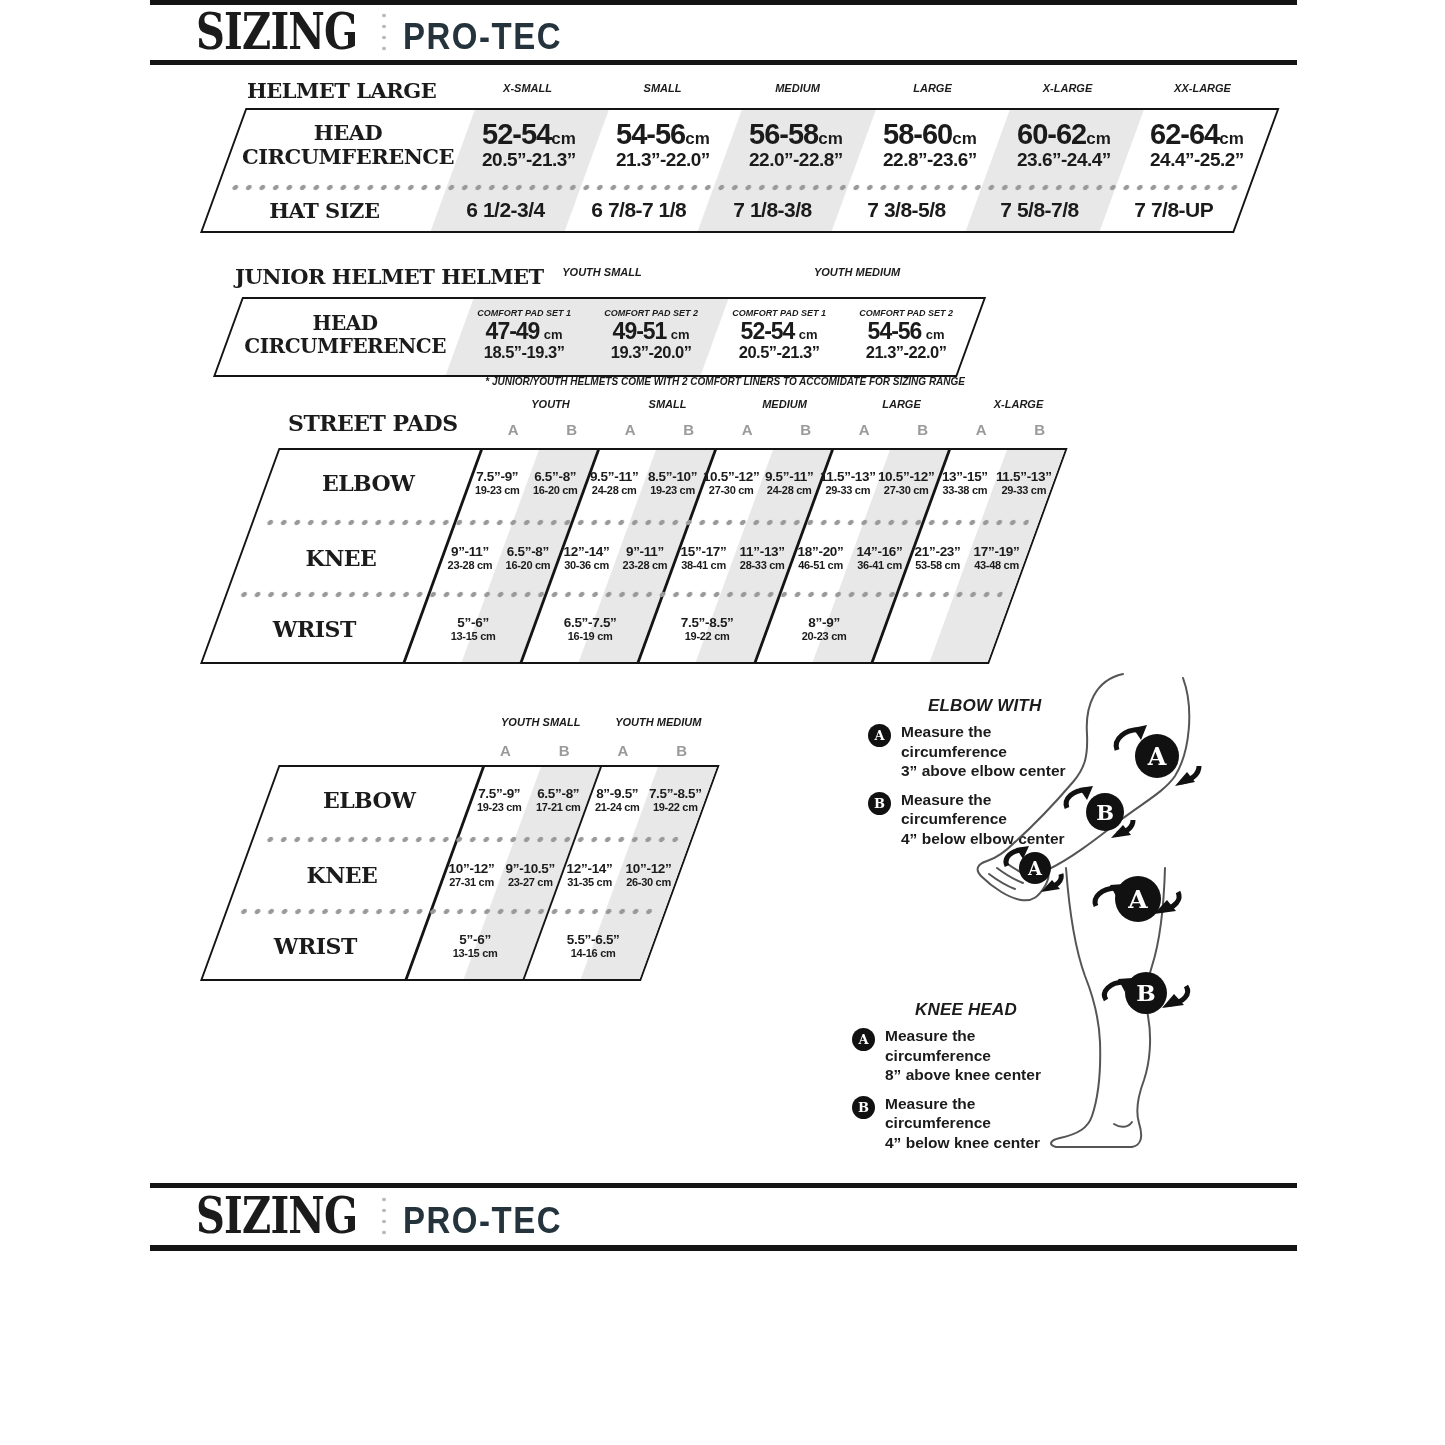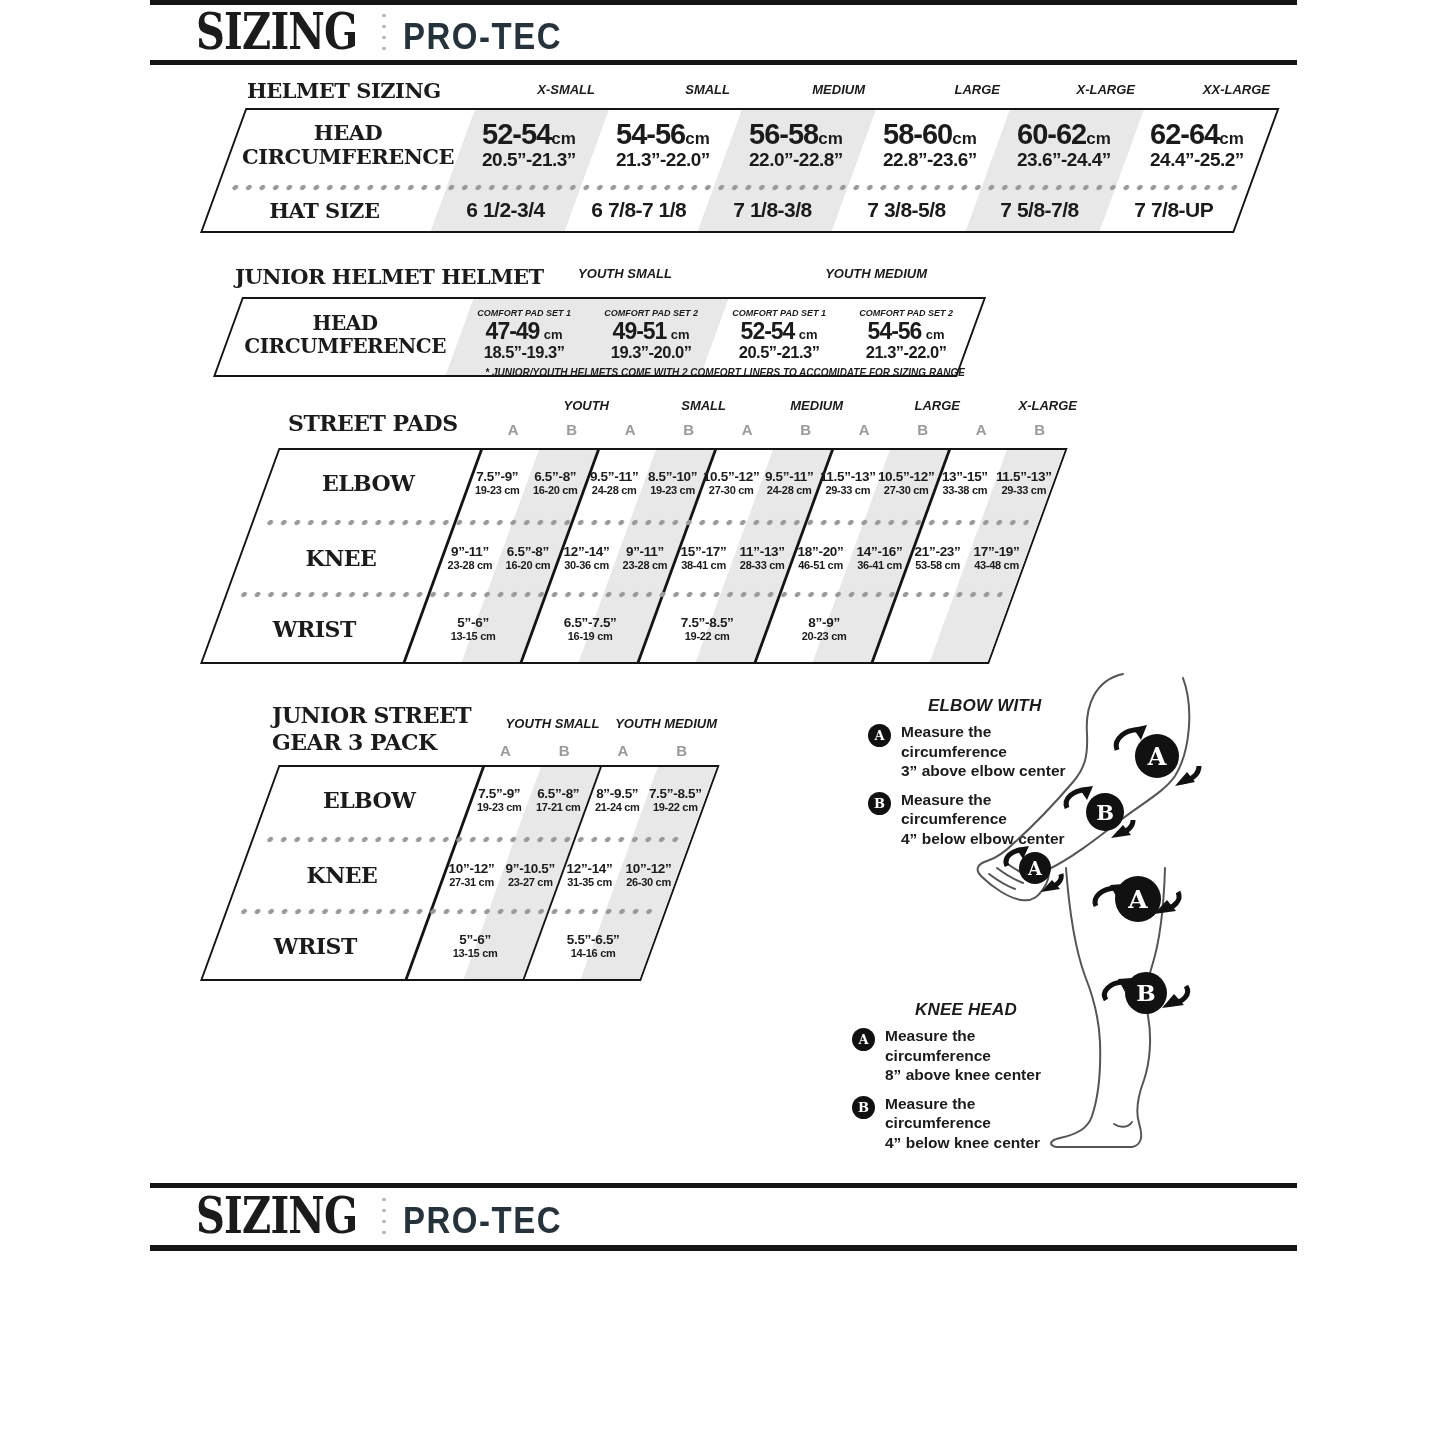--- a/index.html
+++ b/index.html
@@ -28,21 +28,21 @@
   .bigv{font-weight:bold;font-size:29px;line-height:30px;letter-spacing:-1px;}
   .bigu{font-weight:bold;font-size:17px;}
   .inch{font-weight:bold;font-size:19px;line-height:22px;letter-spacing:-.5px;}
   .hatv{font-weight:bold;font-size:21px;letter-spacing:-.5px;}
   .padset{font-weight:bold;font-style:italic;font-size:9px;line-height:11px;}
   .jbig{font-weight:bold;font-size:23px;line-height:24px;letter-spacing:-1px;}
   .jbigu{font-weight:bold;font-size:13px;}
   .jinch{font-weight:bold;font-size:16.5px;line-height:19px;letter-spacing:-.5px;}
   .pv{font-weight:bold;font-size:13.5px;line-height:15px;letter-spacing:-.3px;}
   .pc{font-weight:bold;font-size:11px;line-height:13px;letter-spacing:-.3px;}
-  .hdr-group{font-weight:bold;font-size:13px;text-align:right;flex:none;}
+  .hdr-group{font-weight:bold;font-size:11px;text-align:center;flex:none;}
   .hdr-ab{font-weight:bold;font-size:15px;color:#9a9a9a;text-align:center;flex:none;}
   .rowlab{font-size:22px;text-align:center;line-height:24px;}
   .guide-title{font-weight:bold;font-style:italic;font-size:17px;letter-spacing:.2px;}
   .bullet{display:flex;align-items:flex-start;margin-bottom:9px;}
   .badge{flex:none;width:23px;height:23px;border-radius:50%;background:#111;color:#fff;
          font-family:"DejaVu Serif",serif;font-weight:bold;font-size:13px;display:flex;
          align-items:center;justify-content:center;margin-right:10px;margin-top:2px;}
   .btext{font-weight:bold;font-size:15.5px;line-height:19.5px;}
   .footnote{font-weight:bold;font-style:italic;font-size:10px;text-align:right;}
   svg .ol{fill:none;stroke:#555;stroke-width:2;stroke-linecap:round;}
@@ -57,21 +57,21 @@
   <div class="hline" style="left:150px;top:0;width:1147px;height:5px;"></div>
   <div class="abs" style="left:196px;top:7px;">
     <span class="brand-sizing">SIZING</span>
   </div>
   <div class="vdots" style="left:382px;top:10px;height:46px;"></div>
   <div class="abs" style="left:403px;top:18px;">
     <span class="brand-protec">PRO-TEC</span>
   </div>
   <div class="hline" style="left:150px;top:60px;width:1147px;height:5px;"></div>
 
-  <div class="abs slab" style="left:247px;top:78px;font-size:21px;">HELMET SIZING</div>
+  <div class="abs slab" style="left:247px;top:78px;font-size:21px;">HELMET LARGE</div>
   <div class="abs" style="left:460px;top:82px;width:810px;display:flex;">
     <div class="hdr-group ital" style="width:135px;">X-SMALL</div>
     <div class="hdr-group ital" style="width:135px;">SMALL</div>
     <div class="hdr-group ital" style="width:135px;">MEDIUM</div>
     <div class="hdr-group ital" style="width:135px;">LARGE</div>
     <div class="hdr-group ital" style="width:135px;">X-LARGE</div>
     <div class="hdr-group ital" style="width:135px;">XX-LARGE</div>
   </div>
 
   <div class="skewtbl" style="left:200px;top:108px;width:1030px;height:121px;">
@@ -187,21 +187,21 @@
         </div>
       <div class="tcell" style="width:127.5px;">
           <div class="unskew">
             <div class="padset">COMFORT PAD SET 2</div>
             <div><span class="jbig">54-56</span> <span class="jbigu">cm</span></div>
             <div class="jinch">21.3”-22.0”</div>
           </div>
         </div>
     </div>
   </div>
-  <div class="abs footnote" style="left:465px;top:367px;width:500px;">* JUNIOR/YOUTH HELMETS COME WITH 2 COMFORT LINERS TO ACCOMIDATE FOR SIZING RANGE</div>
+  <div class="abs footnote" style="left:465px;top:376px;width:500px;">* JUNIOR/YOUTH HELMETS COME WITH 2 COMFORT LINERS TO ACCOMIDATE FOR SIZING RANGE</div>
 
   <div class="abs slab" style="left:288px;top:410px;font-size:22px;">STREET PADS</div>
   <div class="abs" style="left:492px;top:398px;width:585px;display:flex;">
     <div class="hdr-group ital" style="width:117px;">YOUTH</div>
     <div class="hdr-group ital" style="width:117px;">SMALL</div>
     <div class="hdr-group ital" style="width:117px;">MEDIUM</div>
     <div class="hdr-group ital" style="width:117px;">LARGE</div>
     <div class="hdr-group ital" style="width:117px;">X-LARGE</div>
   </div>
   <div class="abs" style="left:484px;top:421px;width:585px;display:flex;">
@@ -395,24 +395,20 @@
         </div>
       <div class="tcell" style="width:117px;">
           <div class="unskew">
             <div class="pv"></div>
             <div class="pc"></div>
           </div>
         </div>
     </div>
   </div>
 
-  <div class="abs slab" style="left:272px;top:702px;font-size:22px;line-height:27px;">
-    <div>JUNIOR STREET</div>
-    <div>GEAR 3 PACK</div>
-  </div>
   <div class="abs" style="left:482px;top:716px;width:235px;display:flex;">
     <div class="hdr-group ital" style="width:117.5px;">YOUTH SMALL</div>
     <div class="hdr-group ital" style="width:117.5px;">YOUTH MEDIUM</div>
   </div>
   <div class="abs" style="left:476px;top:742px;width:235px;display:flex;">
     <div class="hdr-ab" style="width:58.75px;">A</div>
     <div class="hdr-ab" style="width:58.75px;">B</div>
     <div class="hdr-ab" style="width:58.75px;">A</div>
     <div class="hdr-ab" style="width:58.75px;">B</div>
   </div>

